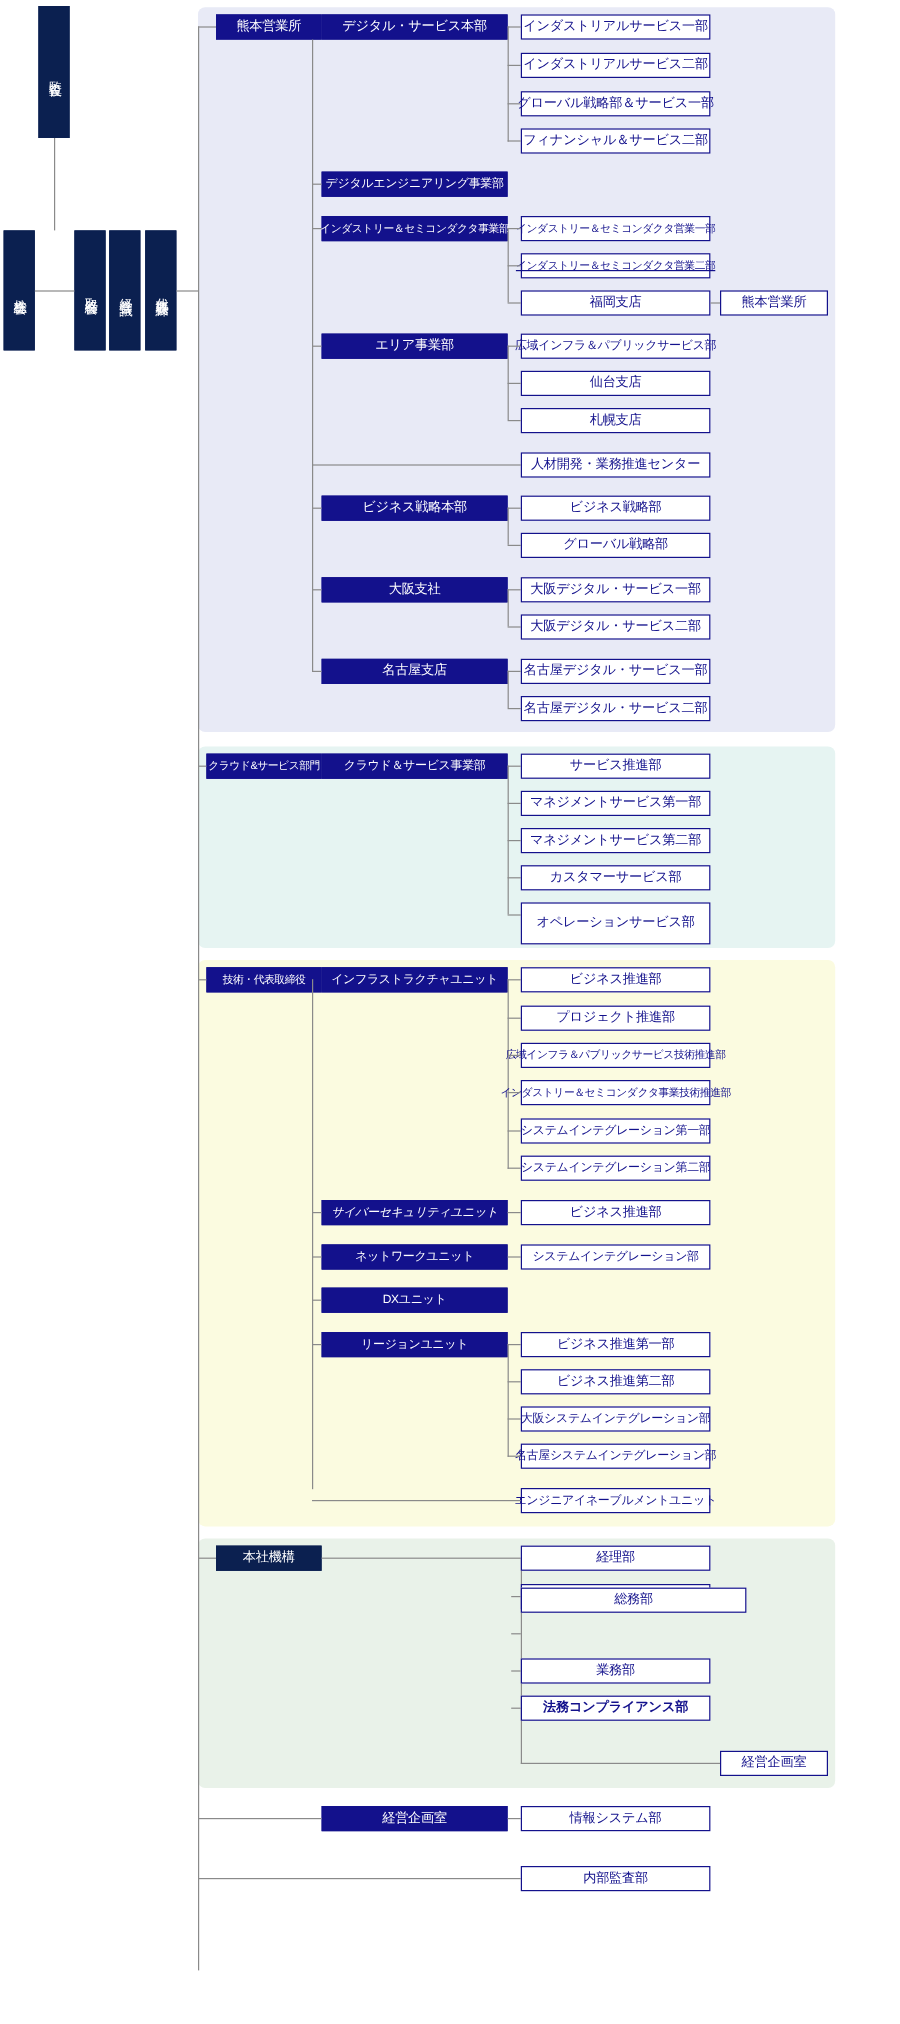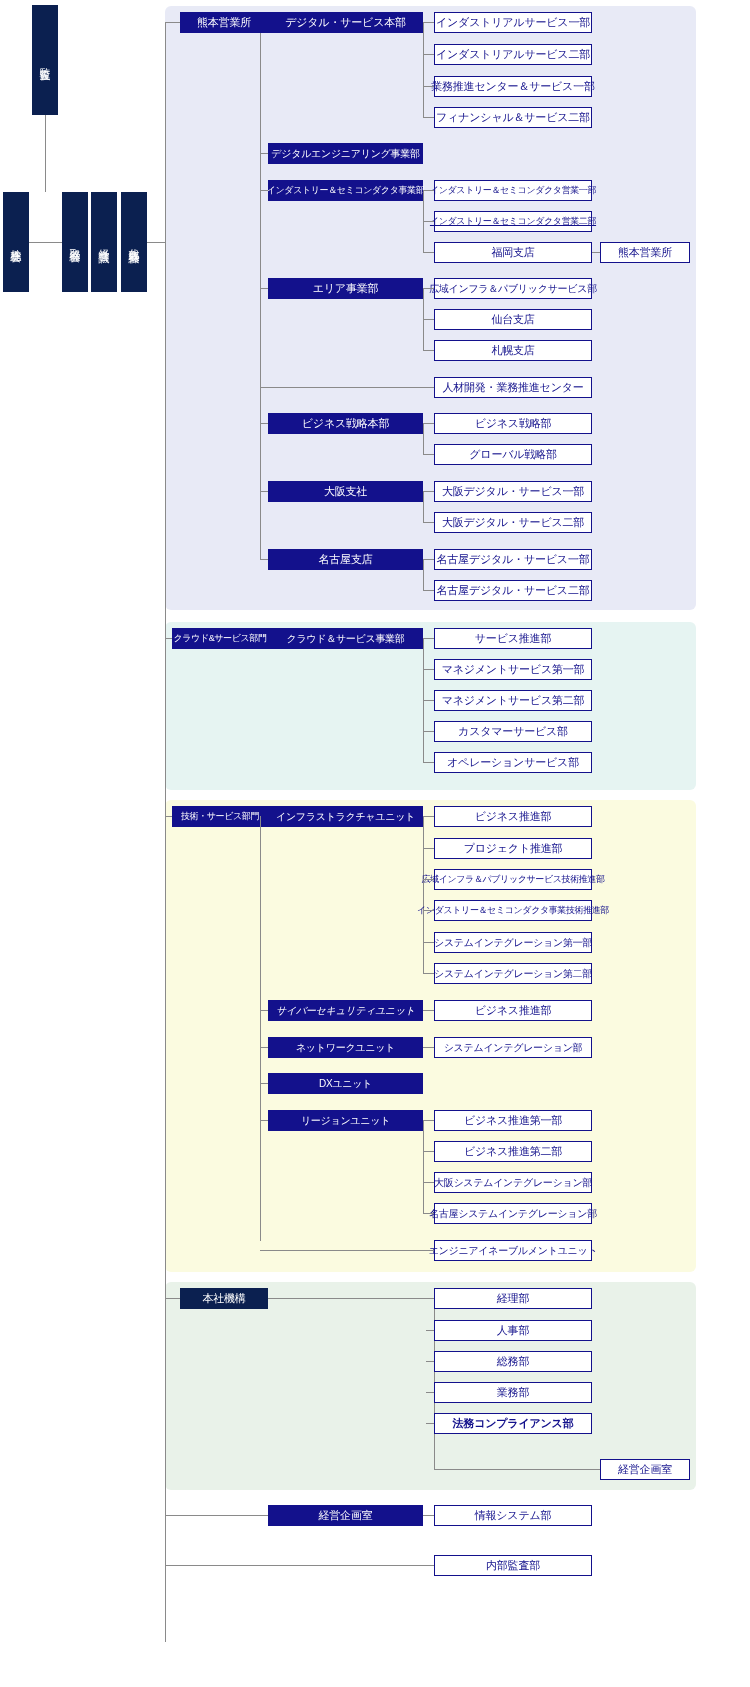--- a/index.html
+++ b/index.html
@@ -101,21 +101,21 @@
 
   <div class="node dark" style="left:268px; top:12px; width:155px; height:21px;">デジタル・サービス本部</div>
   <div class="ln lnv" style="left:423px; top:22px; height:96px;"></div>
 
   <div class="node light" style="left:434px; top:12px; width:158px; height:21px;">インダストリアルサービス一部</div>
   <div class="ln lnh" style="left:423px; top:22px; width:11px;"></div>
 
   <div class="node light" style="left:434px; top:44px; width:158px; height:21px;">インダストリアルサービス二部</div>
   <div class="ln lnh" style="left:423px; top:54px; width:11px;"></div>
 
-  <div class="node light" style="left:434px; top:76px; width:158px; height:21px;">業務推進センター＆サービス一部</div>
+  <div class="node light" style="left:434px; top:76px; width:158px; height:21px;">グローバル戦略部＆サービス一部</div>
   <div class="ln lnh" style="left:423px; top:86px; width:11px;"></div>
 
   <div class="node light" style="left:434px; top:107px; width:158px; height:21px;">フィナンシャル＆サービス二部</div>
   <div class="ln lnh" style="left:423px; top:117px; width:11px;"></div>
 
   <div class="node dark small" style="left:268px; top:143px; width:155px; height:21px;">デジタルエンジニアリング事業部</div>
   <div class="ln lnh" style="left:260px; top:153px; width:8px;"></div>
 
   <div class="node dark tiny" style="left:268px; top:180px; width:155px; height:21px;">インダストリー＆セミコンダクタ事業部</div>
   <div class="ln lnh" style="left:260px; top:190px; width:8px;"></div>
@@ -190,24 +190,24 @@
 
   <div class="node light" style="left:434px; top:659px; width:158px; height:21px;">マネジメントサービス第一部</div>
   <div class="ln lnh" style="left:423px; top:669px; width:11px;"></div>
 
   <div class="node light" style="left:434px; top:690px; width:158px; height:21px;">マネジメントサービス第二部</div>
   <div class="ln lnh" style="left:423px; top:700px; width:11px;"></div>
 
   <div class="node light" style="left:434px; top:721px; width:158px; height:21px;">カスタマーサービス部</div>
   <div class="ln lnh" style="left:423px; top:731px; width:11px;"></div>
 
-  <div class="node light" style="left:434px; top:752px; width:158px; height:21px;">オペレーションサービス部</div>
+  <div class="node light" style="left:434px; top:752px; width:158px; height:35px;">オペレーションサービス部</div>
   <div class="ln lnh" style="left:423px; top:762px; width:11px;"></div>
 
-  <div class="node dark tiny" style="left:172px; top:806px; width:96px; height:21px;">技術・サービス部門</div>
+  <div class="node dark tiny" style="left:172px; top:806px; width:96px; height:21px;">技術・代表取締役</div>
   <div class="ln lnh" style="left:165px; top:816px; width:7px;"></div>
   <div class="ln lnv" style="left:260px; top:816px; height:425px;"></div>
 
   <div class="node dark small" style="left:268px; top:806px; width:155px; height:21px;">インフラストラクチャユニット</div>
   <div class="ln lnv" style="left:423px; top:816px; height:158px;"></div>
 
   <div class="node light" style="left:434px; top:806px; width:158px; height:21px;">ビジネス推進部</div>
   <div class="ln lnh" style="left:423px; top:816px; width:11px;"></div>
 
   <div class="node light" style="left:434px; top:838px; width:158px; height:21px;">プロジェクト推進部</div>
@@ -260,21 +260,21 @@
   <div class="node navy" style="left:180px; top:1288px; width:88px; height:21px;">本社機構</div>
   <div class="ln lnh" style="left:165px; top:1298px; width:15px;"></div>
   <div class="ln lnh" style="left:268px; top:1298px; width:166px;"></div>
   <div class="ln lnv" style="left:434px; top:1298px; height:172px;"></div>
 
   <div class="node light" style="left:434px; top:1288px; width:158px; height:21px;">経理部</div>
 
   <div class="node light" style="left:434px; top:1320px; width:158px; height:21px;">人事部</div>
   <div class="ln lnh" style="left:426px; top:1330px; width:8px;"></div>
 
-  <div class="node light" style="left:434px; top:1351px; width:158px; height:21px;">総務部</div>
+  <div class="node light" style="left:434px; top:1323px; width:188px; height:21px;">総務部</div>
   <div class="ln lnh" style="left:426px; top:1361px; width:8px;"></div>
 
   <div class="node light" style="left:434px; top:1382px; width:158px; height:21px;">業務部</div>
   <div class="ln lnh" style="left:426px; top:1392px; width:8px;"></div>
 
   <div class="node light" style="left:434px; top:1413px; width:158px; height:21px;font-weight:bold;">法務コンプライアンス部</div>
   <div class="ln lnh" style="left:426px; top:1423px; width:8px;"></div>
 
   <div class="node light" style="left:600px; top:1459px; width:90px; height:21px;">経営企画室</div>
   <div class="ln lnh" style="left:434px; top:1469px; width:166px;"></div>

